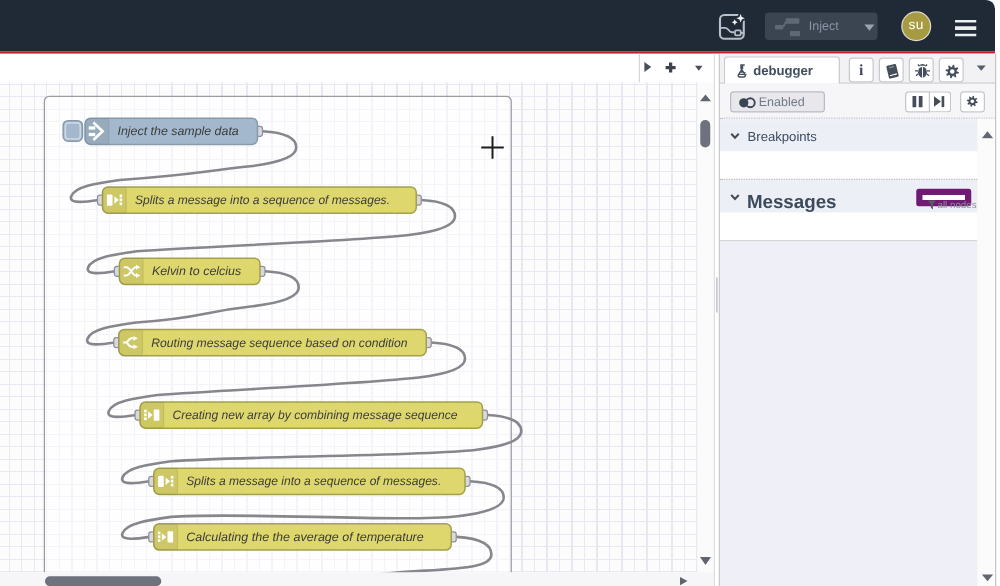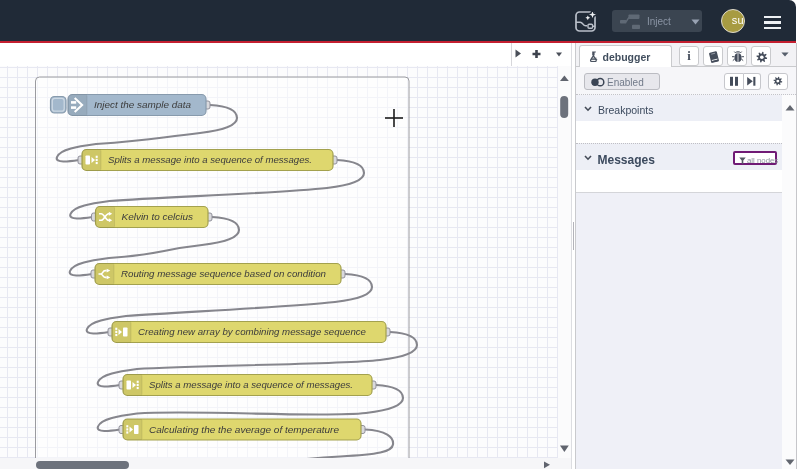--- a/index.html
+++ b/index.html
@@ -24,21 +24,21 @@
         <rect x="9.5" y="2.5" width="11" height="4.4" rx="0.8"></rect>
         <rect x="13" y="12.8" width="8" height="4.2" rx="0.8"></rect>
       </g>
 <path d="M6,9.8 C9.5,9.8 8,4.7 11.5,4.7" fill="none" stroke="#5f6975" stroke-width="1.5"></path>
 </svg>
   <span class="abs" style="left:35px;top:5.5px">Inject</span>
   <svg class="abs" style="left:79px;top:9px" width="9" height="6" viewBox="0 0 9 6">
       <polygon points="0.5,0.5 8.5,0.5 4.5,5.5" fill="#98a2b2"></polygon>
     </svg>
 </div>
-<div class="abs" style="left:721px;top:8.5px;width:24px;height:24px;border-radius:50%;background:#a79b42;border:1.8px solid #ddd9cd;color:#fff;font-size:11px;text-align:right;line-height:20.5px;letter-spacing:0.3px">su</div>
+<div class="abs" style="left:721px;top:8.5px;width:24px;height:24px;border-radius:50%;background:#a79b42;border:1.8px solid #ddd9cd;color:#fff;font-size:11px;text-align:center;line-height:20.5px;letter-spacing:0.3px">su</div>
 <div style="position:absolute;left:764px;top:15.6px;width:16.5px;height:2.6px;background:#edf0f3"></div>
 <div style="position:absolute;left:764px;top:21.1px;width:16.5px;height:2.6px;background:#edf0f3"></div>
 <div style="position:absolute;left:764px;top:26.6px;width:16.5px;height:2.6px;background:#edf0f3"></div>
 <div class="abs" style="left:0;top:41px;width:796px;height:2px;background:#c41f30"></div>
 
 <div class="abs" style="left:0;top:42.5px;width:571px;height:23.5px;background:#fff"></div>
 <div class="abs" style="left:511px;top:43px;width:1px;height:23px;background:#d7d7db"></div>
 <svg class="abs" style="left:514px;top:49px" width="50" height="11" viewBox="0 0 50 11">
   <polygon points="1.5,0.5 7,4.5 1.5,8.5" fill="#4a4f59"></polygon>
   <path d="M22.5,1 v8 M18.5,5 h8" stroke="#3d424d" stroke-width="2.6"></path>
@@ -258,22 +258,22 @@
 <svg class="abs" style="left:584px;top:106px" width="8" height="6" viewBox="0 0 8 6">
     <path d="M1,1 l3,3.2 3,-3.2" fill="none" stroke="#444b57" stroke-width="1.6"></path>
   </svg>
 <div class="abs" style="left:598px;top:103.5px;color:#3c4a5e;font-size:10.5px;font-weight:normal">Breakpoints</div>
 <div class="abs" style="left:576px;top:120.5px;width:206px;height:22.5px;background:#fff"></div>
 <div class="abs" style="left:576px;top:143px;width:206px;height:1px;border-top:1px dotted #bfbfc4"></div>
 <div class="abs" style="left:576px;top:144px;width:206px;height:25.5px;background:#edeff6"></div>
 <svg class="abs" style="left:583.5px;top:155px" width="8" height="6" viewBox="0 0 8 6">
     <path d="M1,1 l3,3.2 3,-3.2" fill="none" stroke="#444b57" stroke-width="1.6"></path>
   </svg>
-<div class="abs" style="left:597.5px;top:152.5px;color:#3c4a5e;font-size:12px;font-weight:bold">Messages</div>
-<div class="abs" style="left:732.5px;top:151px;width:44.5px;height:14px;background:#fff;border:2px solid #701a75;border-radius:2px;color:#8a8f99;font-size:7.8px">
+<div class="abs" style="left:597.5px;top:152.5px;color:#3c4a5e;font-size:15px;font-weight:bold">Messages</div>
+<div class="abs" style="left:732.5px;top:151px;width:44.5px;height:14px;background:#fff;border:5px solid #701a75;border-radius:2px;color:#8a8f99;font-size:7.8px">
   <svg width="7" height="8" viewBox="0 0 7 8" style="position:absolute;left:4.5px;top:3.5px">
 <path d="M0.3,0.4 h6.4 l-2.4,3.1 v4 l-1.6,-1.3 v-2.7 z" fill="#565b64"></path>
 </svg>
   <span class="abs" style="left:12.5px;top:3.4px;white-space:nowrap">all nodes</span>
 </div>
 <div class="abs" style="left:576px;top:169.5px;width:206px;height:23.5px;background:#fff;border-bottom:1px solid #d4d5d9"></div>
 
 <div class="abs" style="left:782px;top:95px;width:14px;height:374px;background:#fbfbfc"></div>
 <svg class="abs" style="left:784.5px;top:103.5px" width="10" height="7" viewBox="0 0 10 7">
     <polygon points="0.5,6.5 9.5,6.5 5,1" fill="#62666f"></polygon>

